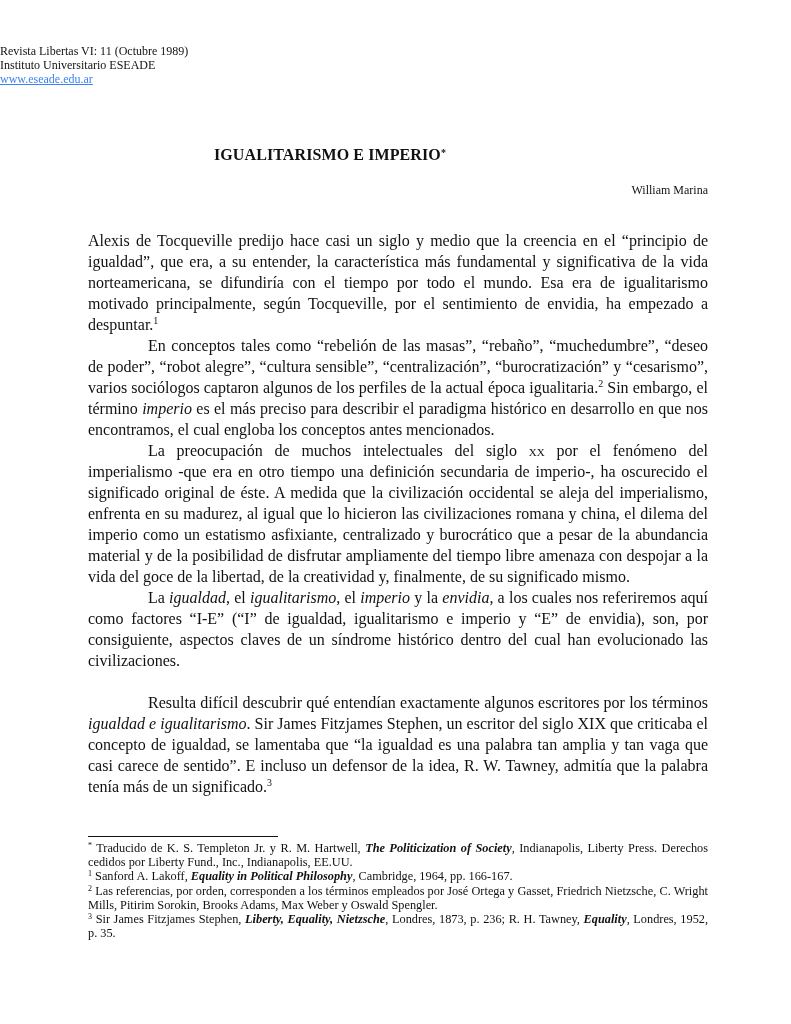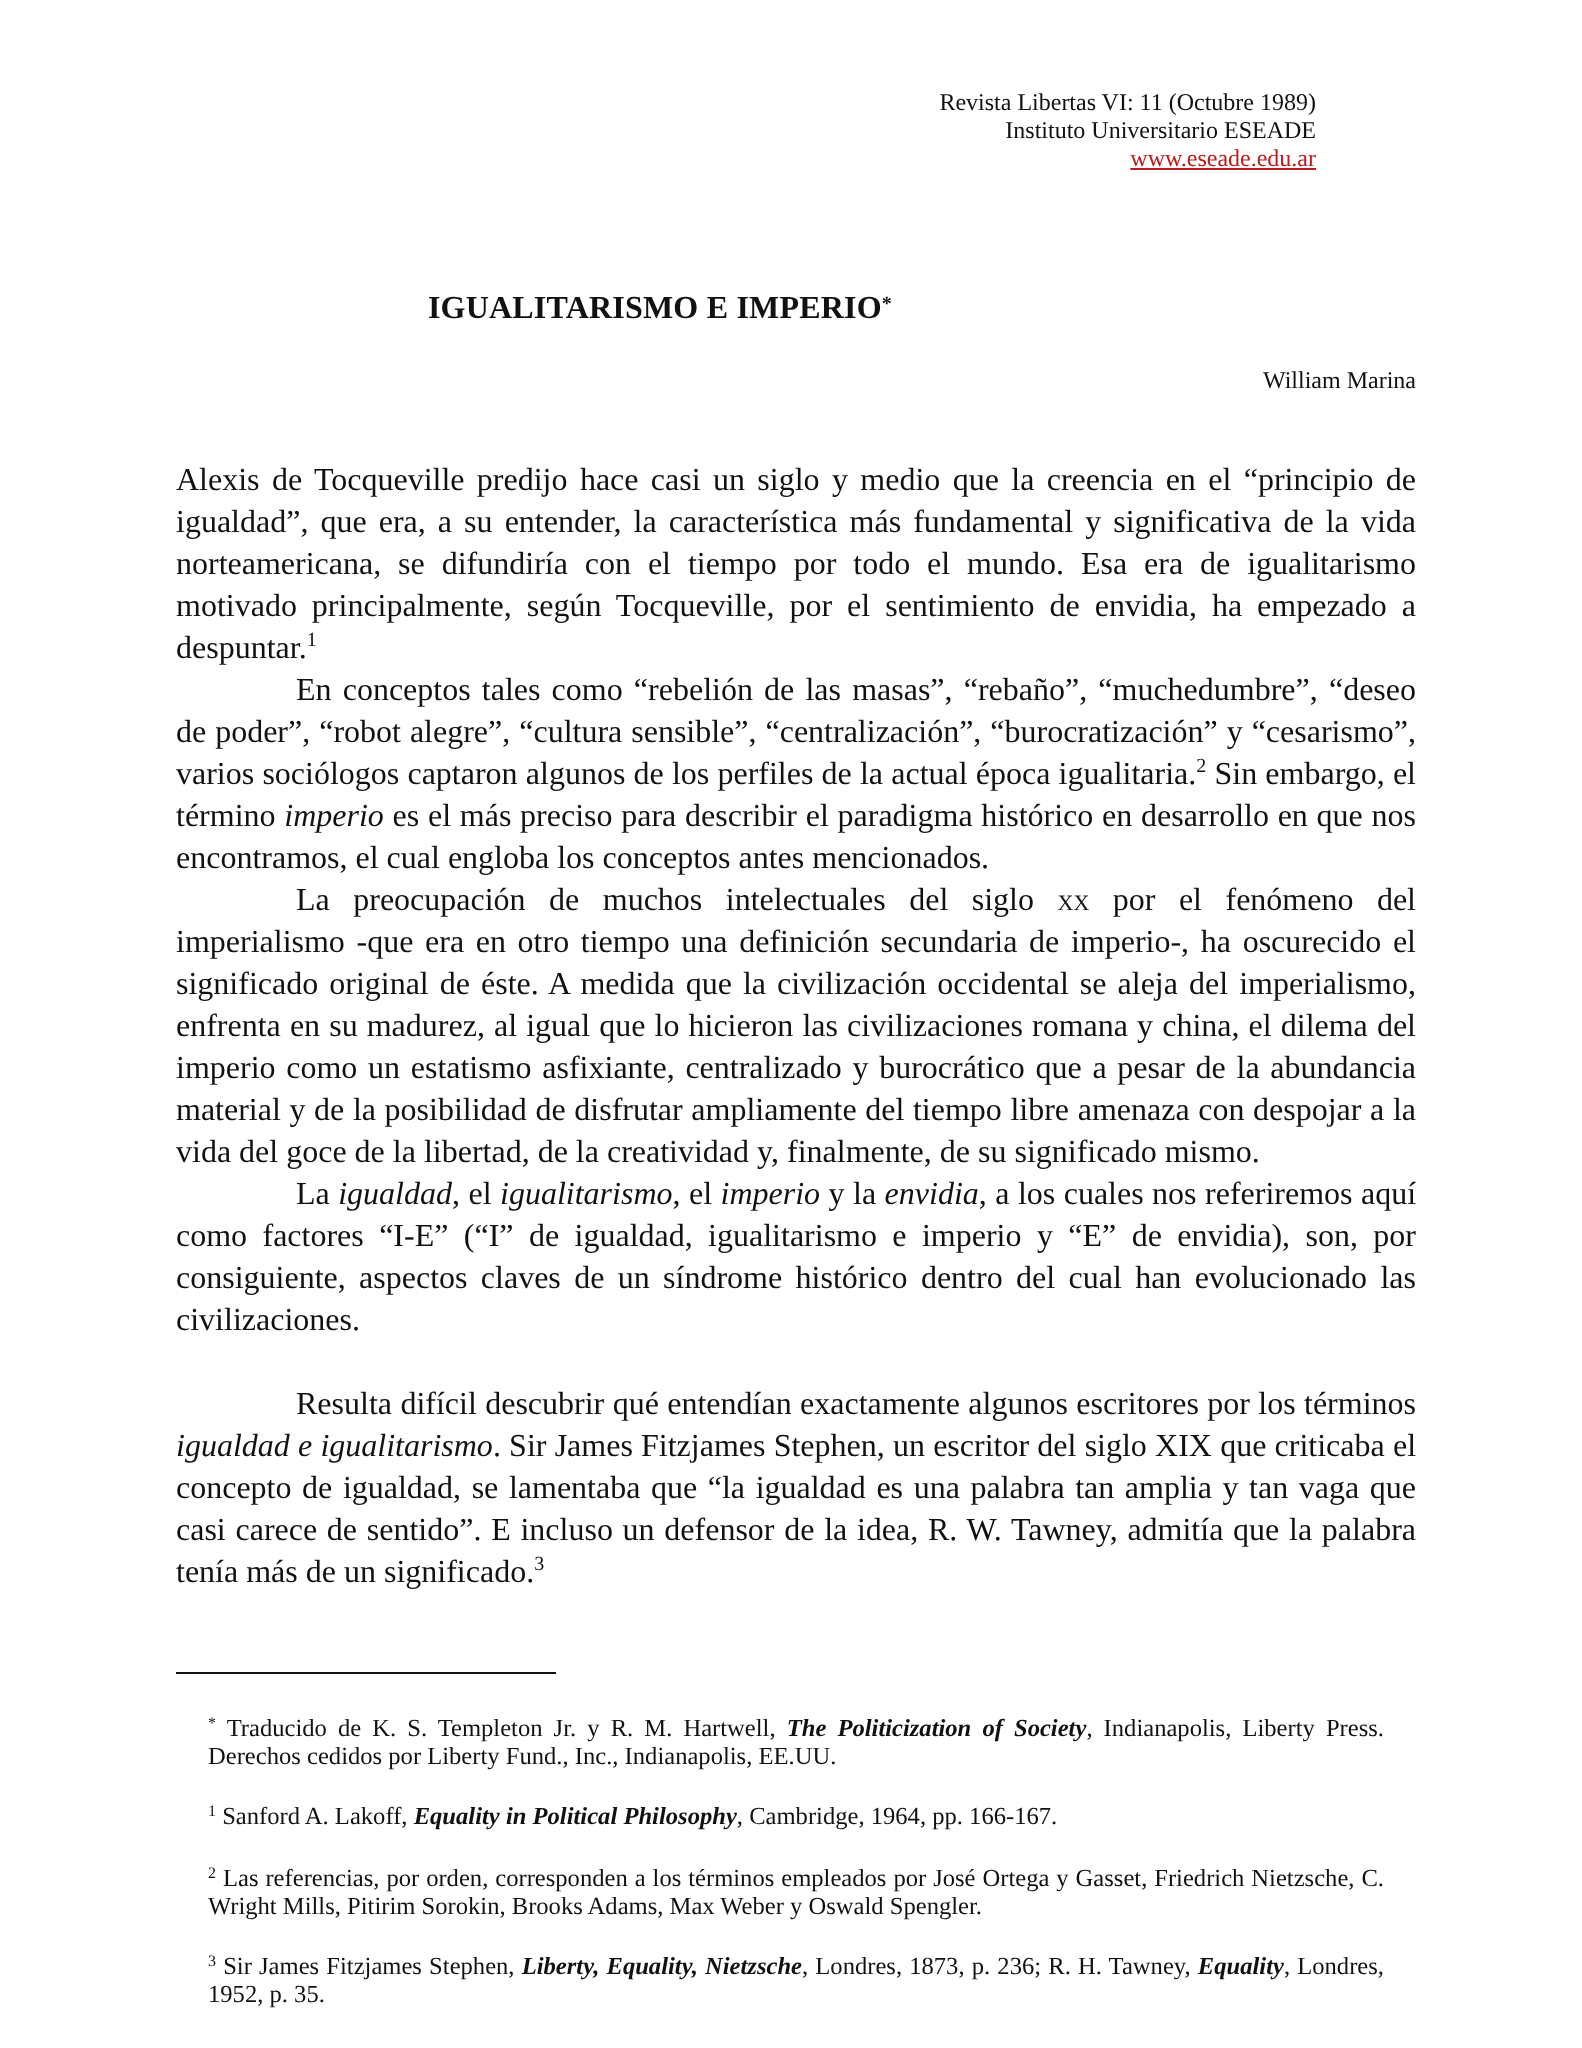--- a/index.html
+++ b/index.html
@@ -13,26 +13,26 @@
       position: relative;
       overflow: hidden;
       font-family: "Liberation Serif", "DejaVu Serif", serif;
       color: #111111;
     }
     .header {
       position: absolute;
       left: 0;
       width: 658px;
       top: 44px;
-      text-align: right;
+      text-align: left;
       font-size: 12px;
       line-height: 14px;
     }
     .header .link {
-      color: #b91c1c;
+      color: #3b82f6;
       text-decoration: underline;
       cursor: pointer;
     }
     .title {
       position: absolute;
       left: 0;
       width: 660px;
       top: 146px;
       text-align: center;
       font-weight: bold;
@@ -90,21 +90,21 @@
     .footnotes {
       position: absolute;
       left: 88px;
       top: 841px;
       width: 620px;
       font-size: 12.3px;
       line-height: 14.2px;
       text-align: justify;
     }
     .footnotes p {
-      margin: 16px;
+      margin: 0;
     }
     .footnotes sup {
       font-size: 8px;
       position: relative;
       top: -4px;
       vertical-align: baseline;
       line-height: 0;
     }
     .footnotes .it-bold {
       font-style: italic;

